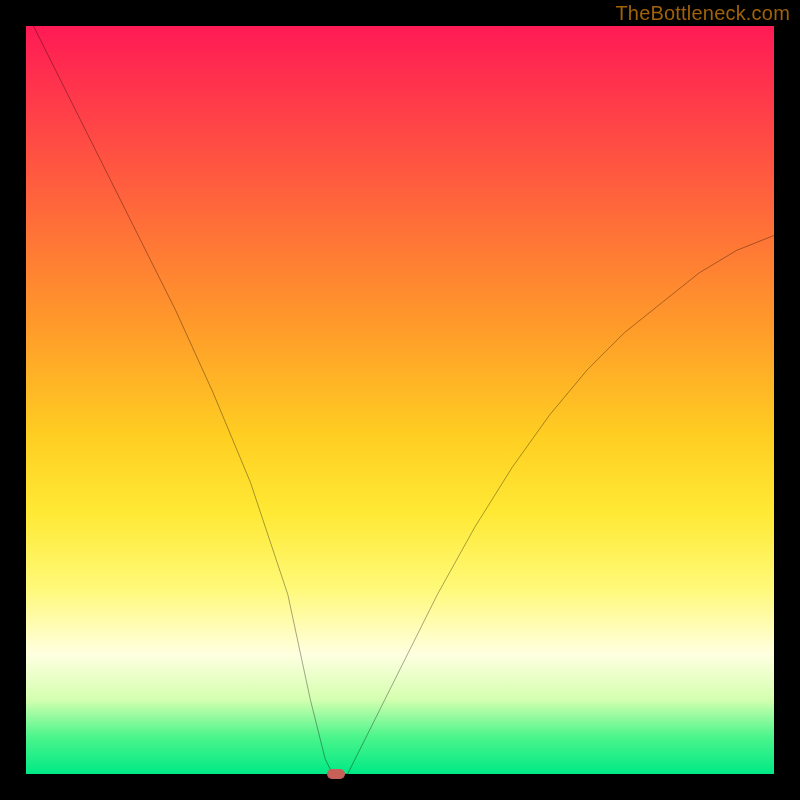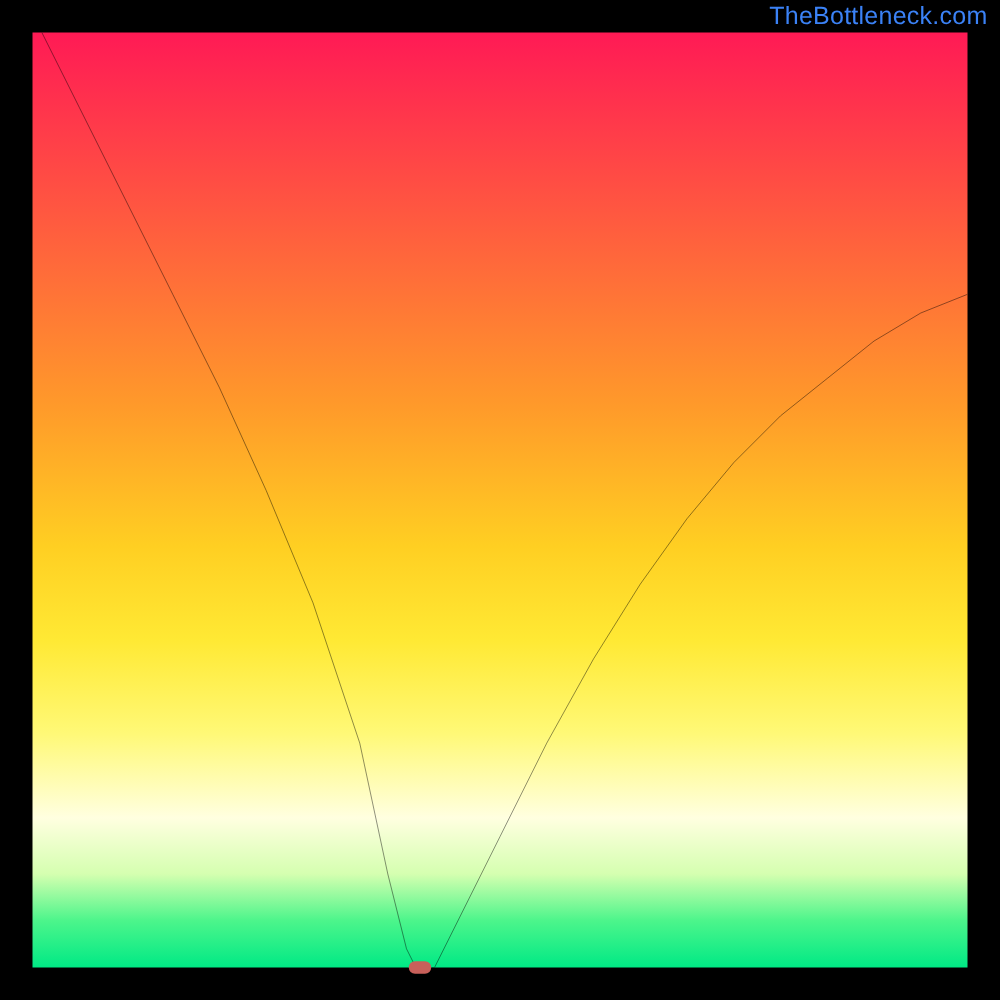--- a/index.html
+++ b/index.html
@@ -52,21 +52,21 @@
     border-radius: 5px;
     background: #c8605a;
     transform: translate(-50%, -50%);
   }
   .watermark {
     position: absolute;
     top: 2px;
     right: 10px;
     font-family: Arial, Helvetica, sans-serif;
     font-size: 20px;
-    color: #3b82f6;
+    color: #a16207;
     letter-spacing: 0.2px;
     user-select: none;
   }
 </style>
 </head>
 <body>
 
 <div class="stage">
   <div class="plot">
     <svg class="curve-svg" viewBox="0 0 100 100" preserveAspectRatio="none">

